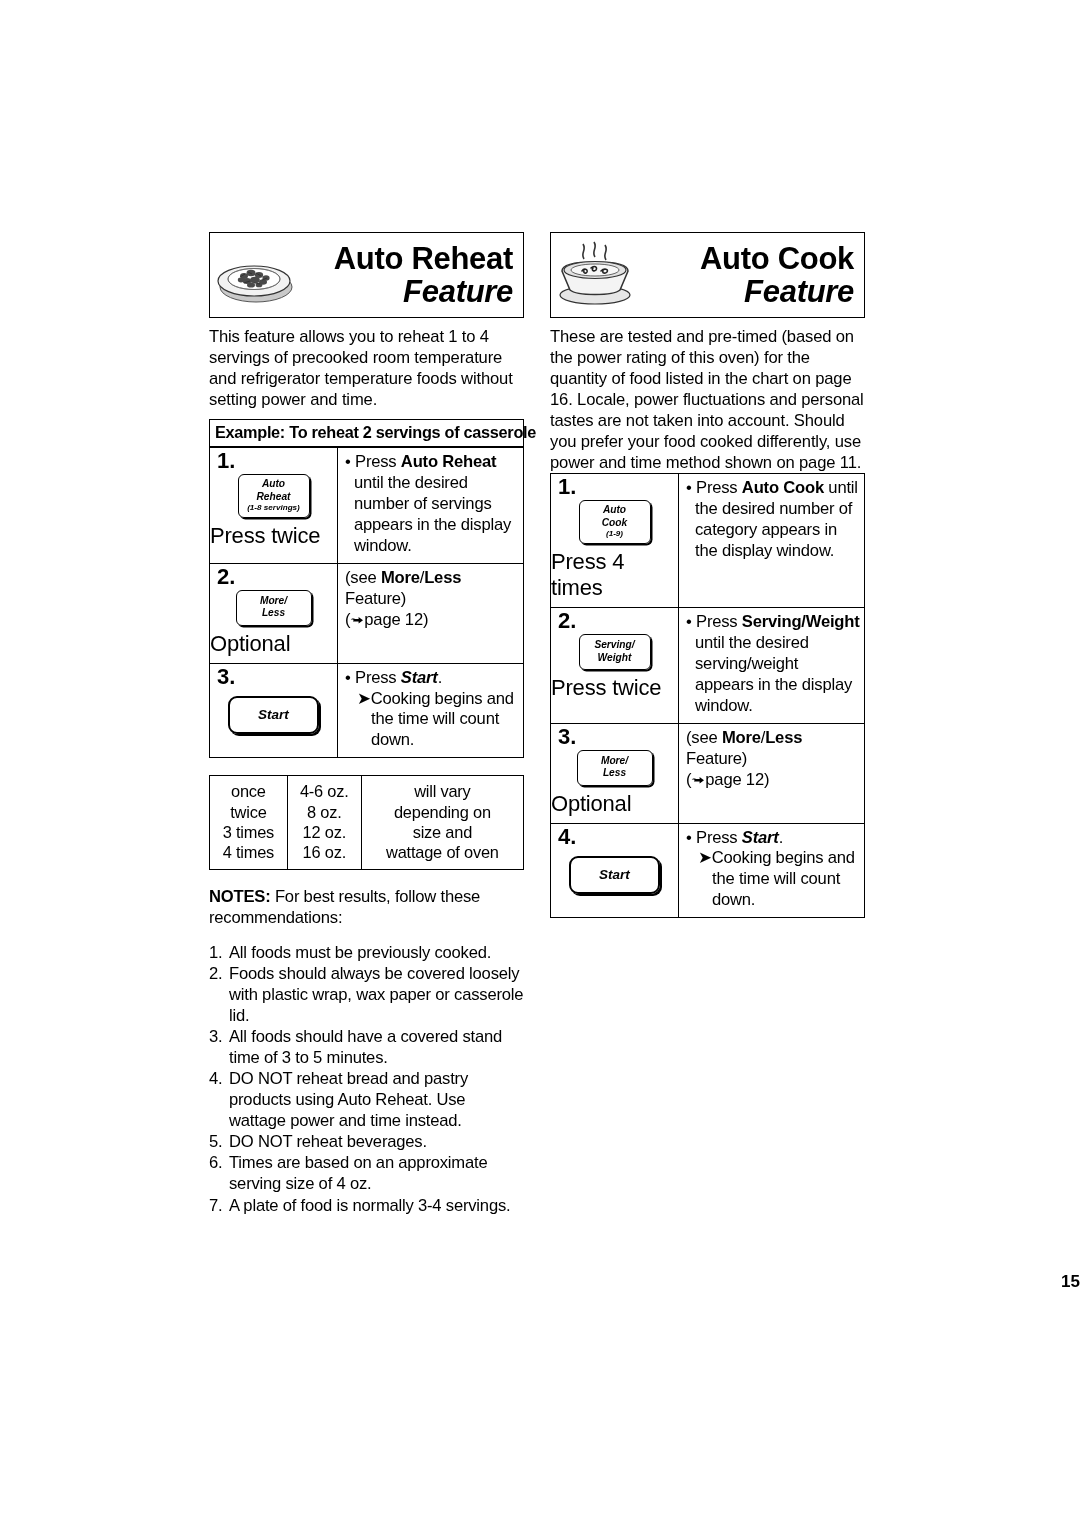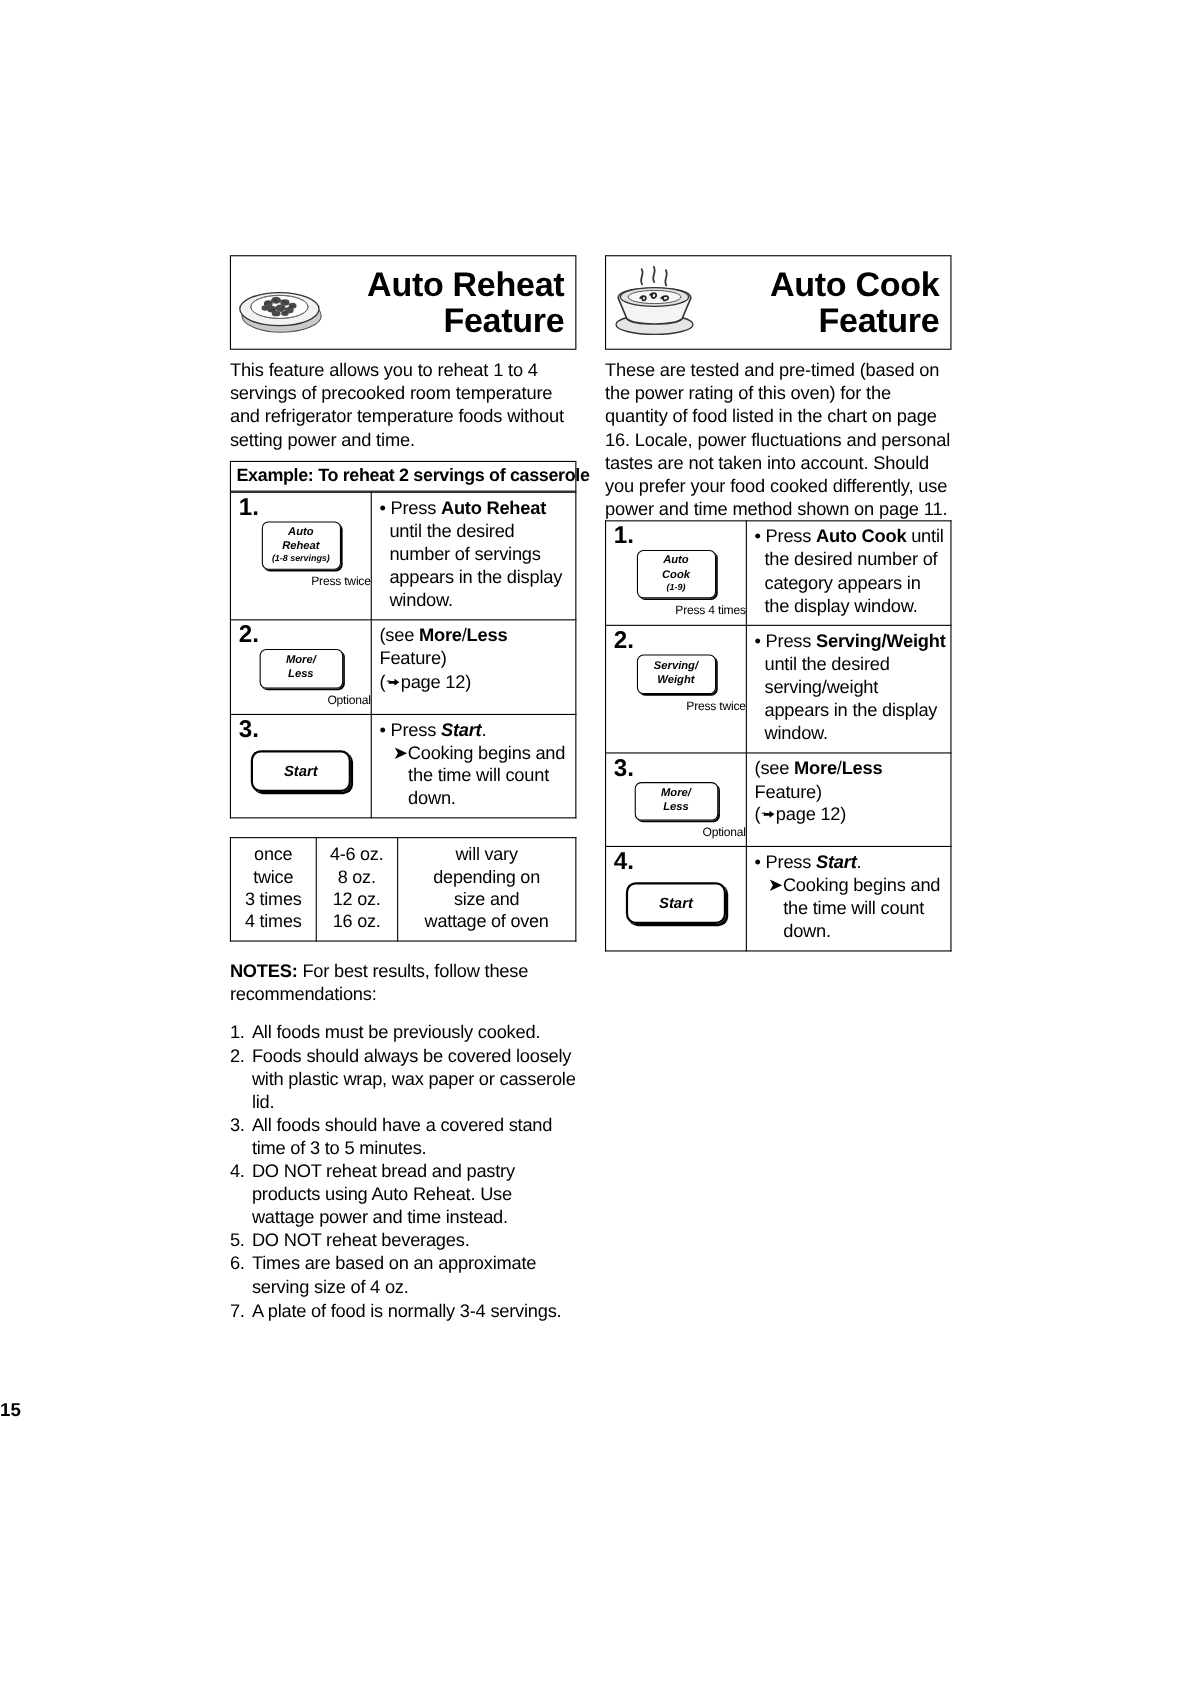--- a/index.html
+++ b/index.html
@@ -48,21 +48,21 @@
   }
   .banner-title {
     flex: 1 1 auto;
     font-size: 31px;
     font-weight: bold;
     line-height: 1.08;
     text-align: right;
     padding-right: 10px;
     letter-spacing: -0.3px;
   }
-  .banner-title .l2 { display: block; }
+  .banner-title .l2 { display: block; font-style: italic; }
 
   
   .plate-art svg, .bowl-art svg { display: block; }
 
   
   .intro {
     font-size: 16.6px;
     line-height: 1.27;
     margin-top: 8px;
     letter-spacing: -0.15px;
@@ -124,22 +124,22 @@
     display: inline-block;
     border: 2.2px solid #000;
     border-radius: 9px;
     padding: 9px 28px 10px 28px;
     font-style: italic;
     font-weight: bold;
     font-size: 13.5px;
     box-shadow: 2px 2px 0 #000;
   }
   .pad-caption {
-    text-align: right;
-    font-size: 11px;
+    text-align: left;
+    font-size: 22px;
     padding: 5px 0 6px 0;
     letter-spacing: -0.2px;
   }
 
   .step-body {
     font-size: 16.6px;
     line-height: 1.26;
     letter-spacing: -0.2px;
   }
   .step-body b { font-weight: bold; }
@@ -184,21 +184,21 @@
   .note-n {
     flex: 0 0 20px;
   }
   .note-t { flex: 1 1 auto; }
 
   
   .pageno {
     position: absolute;
     left: 0; right: 0;
     top: 1272px;
-    text-align: left;
+    text-align: right;
     font-size: 17px;
     font-weight: bold;
   }
 </style>
 </head>
 <body>
 
 <div class="page">
 
   <div class="col col-left">

